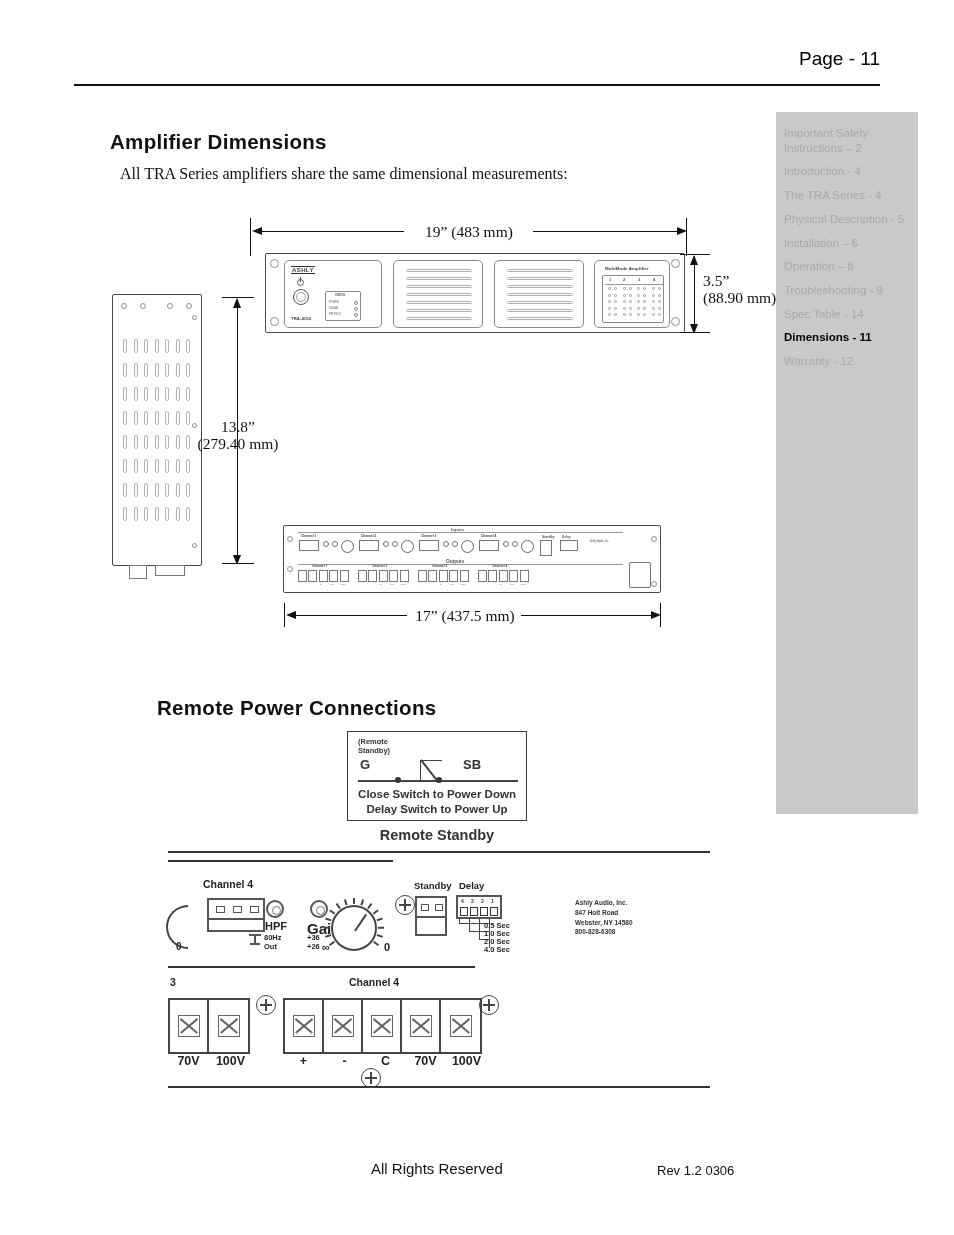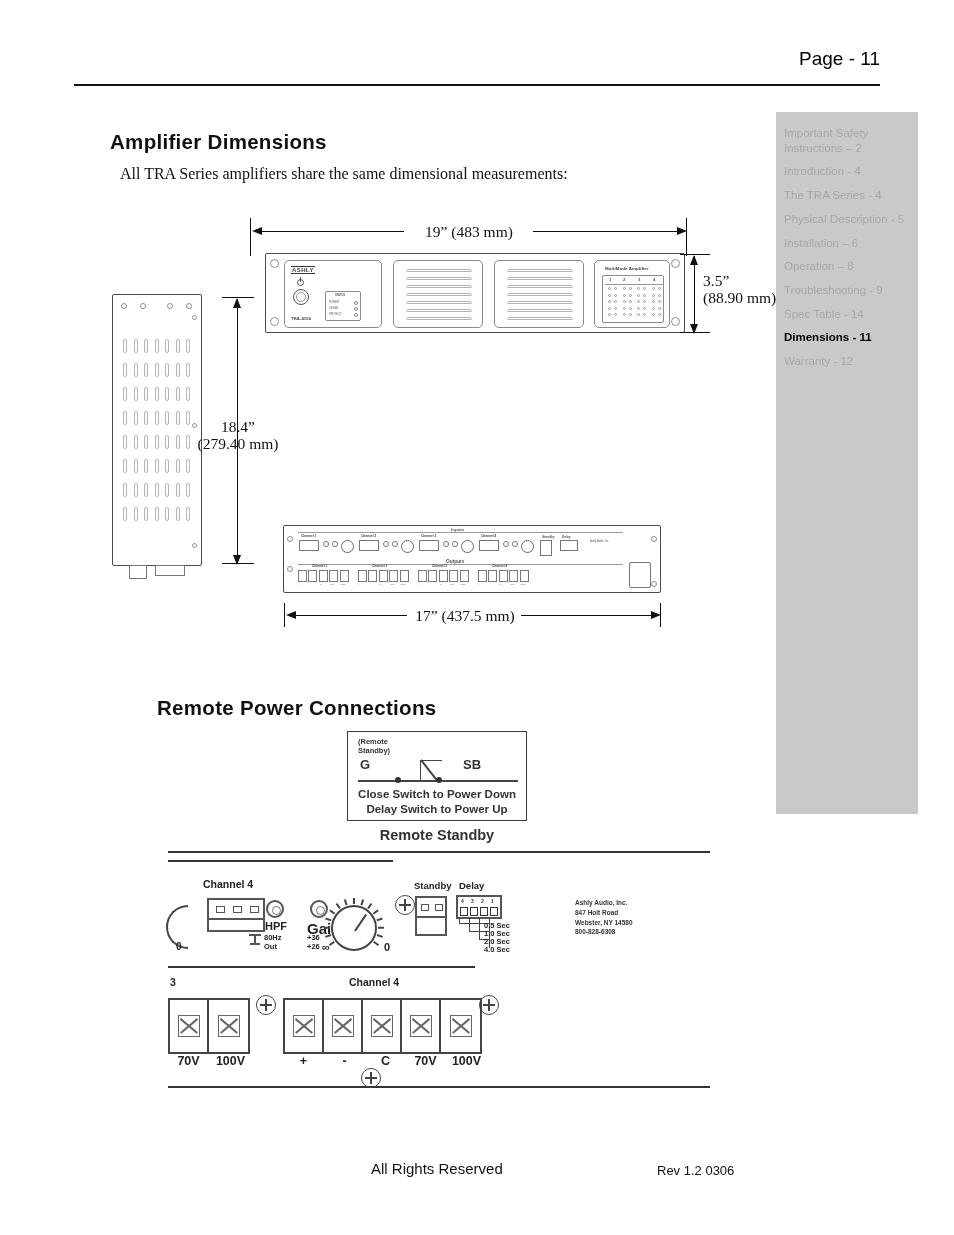--- a/index.html
+++ b/index.html
@@ -423,21 +423,21 @@
   <div style="position:absolute; left:16px; top:270px; width:18px; height:14px; border:1.2px solid #777; background:#fff;"></div>
   <div style="position:absolute; left:42px; top:270px; width:30px; height:11px; border:1.2px solid #777; background:#fff;"></div>
 </div>
 
 <div class="hline" style="left:222px; top:297px; width:32px;"></div>
 <div class="hline" style="left:222px; top:563px; width:32px;"></div>
 <div class="vline" style="left:237px; top:299px; height:264px;"></div>
 <div class="arrU" style="left:233px; top:298px;"></div>
 <div class="arrD" style="left:233px; top:555px;"></div>
 <div class="dimtext" style="left:186px; top:418px; width:104px;">
-  <span>18.4”</span><br>
+  <span>13.8”</span><br>
   <span>(279.40 mm)</span>
 </div>
 
 <div class="panel" style="left:283px; top:525px; width:378px; height:68px;">
   <div class="screw" style="left:3px; top:10px; width:6px; height:6px;"></div>
   <div class="screw" style="left:3px; top:40px; width:6px; height:6px;"></div>
   <div class="screw" style="right:3px; top:10px; width:6px; height:6px;"></div>
   <div class="screw" style="right:3px; top:55px; width:6px; height:6px;"></div>
 
   <div class="microtxt" style="left:167px; top:1px; font-size:4.4px; font-weight:bold;">Inputs</div>

